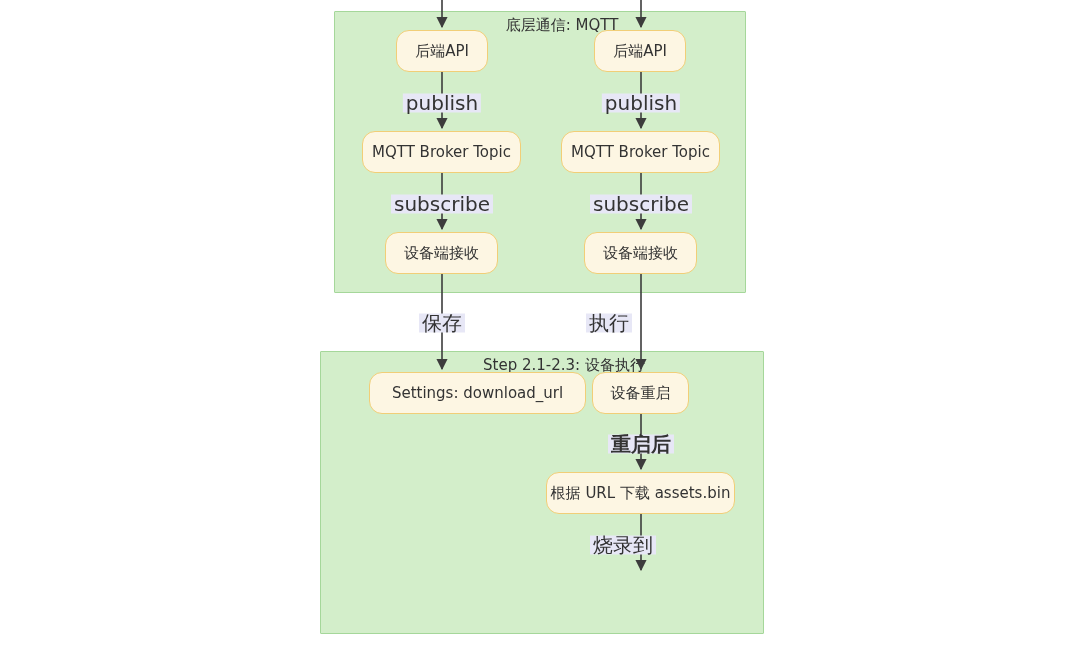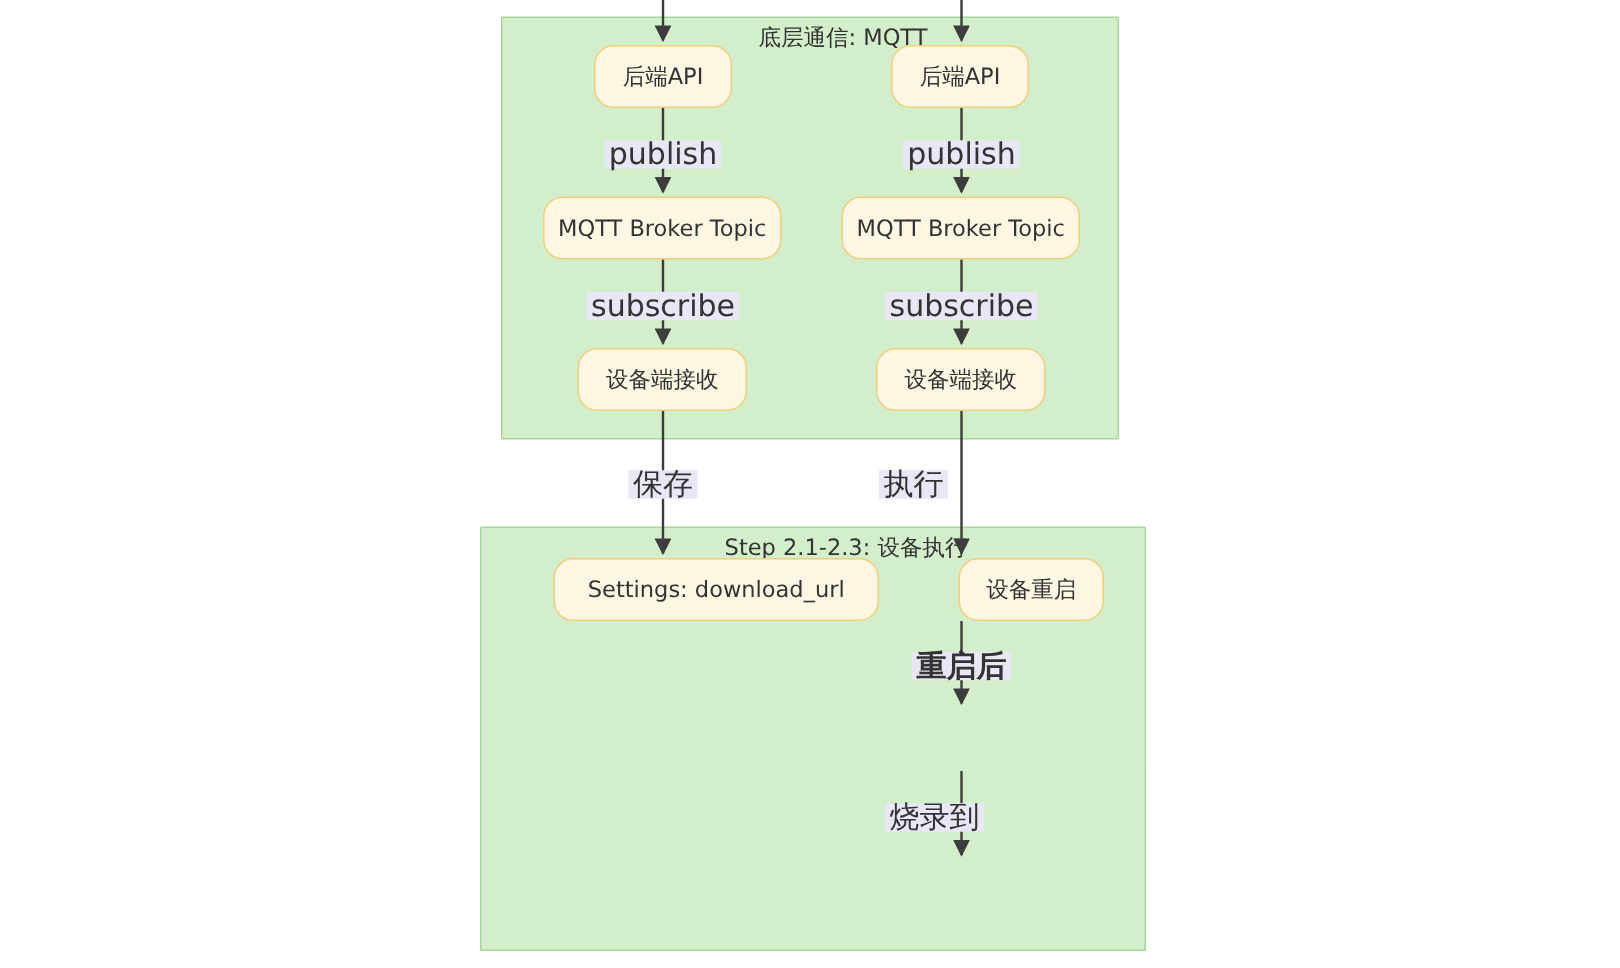--- a/index.html
+++ b/index.html
@@ -65,21 +65,21 @@
   #cluster-step { left: 320px; top: 351px; width: 444px; height: 283px; }
 
   
   #node-backend-left  { left: 396px; top: 30px;  width: 92px;  height: 42px; }
   #node-backend-right { left: 594px; top: 30px;  width: 92px;  height: 42px; }
   #node-broker-left   { left: 362px; top: 131px; width: 159px; height: 42px; }
   #node-broker-right  { left: 561px; top: 131px; width: 159px; height: 42px; }
   #node-recv-left     { left: 385px; top: 232px; width: 113px; height: 42px; }
   #node-recv-right    { left: 584px; top: 232px; width: 113px; height: 42px; }
   #node-settings      { left: 349px; top: 372px; width: 217px; height: 42px; margin-left: 20px; }
-  #node-reboot        { left: 592px; top: 372px; width: 97px;  height: 42px; margin-left: 47px; }
+  #node-reboot        { left: 592px; top: 372px; width: 97px;  height: 42px; }
   #node-download      { left: 546px; top: 472px; width: 189px; height: 42px; }
   #node-partition     { left: 585px; top: 573px; width: 111px; height: 42px; }
 
   
   #label-publish-left    { left: 442px; top: 103px; }
   #label-publish-right   { left: 641px; top: 103px; }
   #label-subscribe-left  { left: 442px; top: 204px; }
   #label-subscribe-right { left: 641px; top: 204px; }
   #label-save            { left: 442px; top: 323px; text-align: right; }
   #label-execute         { left: 609px; top: 323px; }
@@ -117,20 +117,21 @@
   </svg>
 
   <div class="node" id="node-backend-left">后端API</div>
   <div class="node" id="node-backend-right">后端API</div>
   <div class="node" id="node-broker-left">MQTT Broker Topic</div>
   <div class="node" id="node-broker-right">MQTT Broker Topic</div>
   <div class="node" id="node-recv-left">设备端接收</div>
   <div class="node" id="node-recv-right">设备端接收</div>
   <div class="node" id="node-settings">Settings: download_url</div>
   <div class="node" id="node-reboot">设备重启</div>
+  <div class="node" id="node-download">根据 URL 下载 assets.bin</div>
 
   <div class="edge-label" id="label-publish-left">publish</div>
   <div class="edge-label" id="label-publish-right">publish</div>
   <div class="edge-label" id="label-subscribe-left">subscribe</div>
   <div class="edge-label" id="label-subscribe-right">subscribe</div>
   <div class="edge-label" id="label-save">保存</div>
   <div class="edge-label" id="label-execute">执行</div>
   <div class="edge-label" id="label-after-reboot">重启后</div>
   <div class="edge-label" id="label-flash-to">烧录到</div>
 

